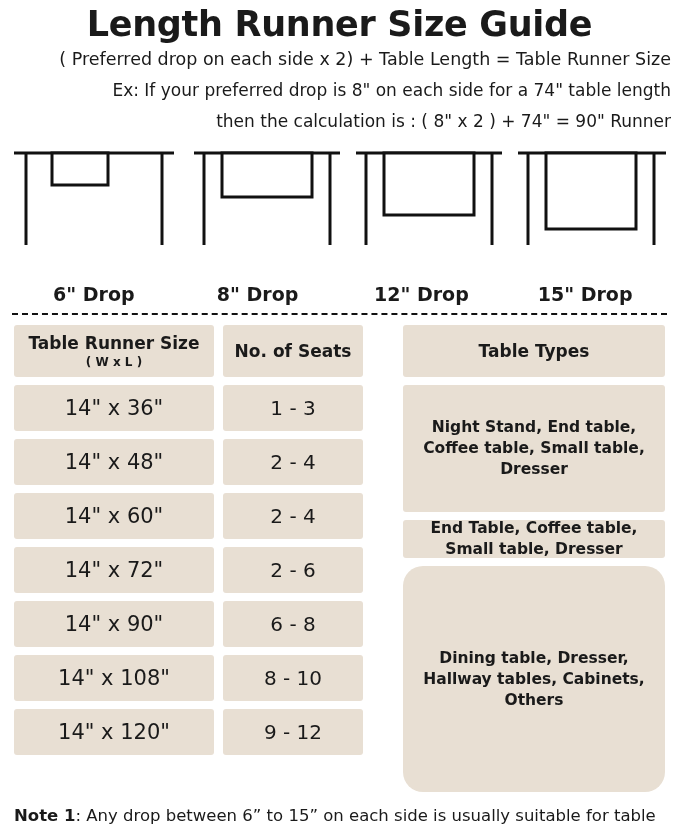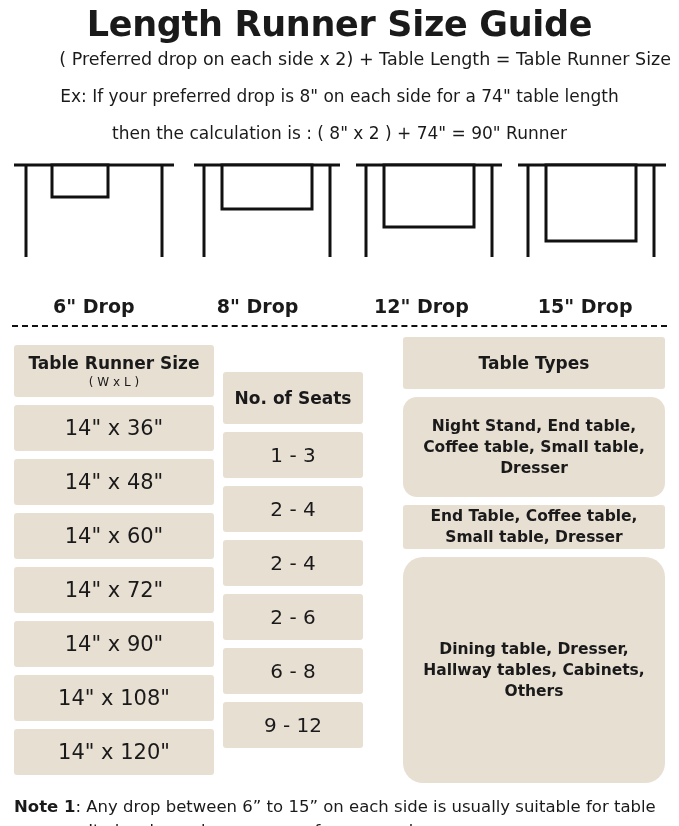--- a/index.html
+++ b/index.html
@@ -29,23 +29,23 @@
     margin: 4px 0 2px 0;
     line-height: 1.15;
   }
   .subtitle {
     text-align: right;
     font-size: 17.5px;
     margin: 4px 0 0 0;
     line-height: 1.35;
   }
   .example {
-    text-align: center;
+    text-align: right;
     font-size: 17px;
-    margin: 12px 0 0 0;
+    margin: 6px 0 0 0;
     line-height: 1.45;
   }
 
   
   .diagram {
     position: relative;
     height: 140px;
     margin-top: 8px;
   }
   .diagram svg { display: block; }
@@ -64,21 +64,20 @@
   .dashed-rule {
     border-top: 2.5px dashed #111;
     margin: 8px 4px 10px 4px;
   }
 
   
   .table-wrap {
     display: flex;
     gap: 9px;
     padding: 0 6px;
-    align-items: center;
   }
   .col-a { width: 200px; }
   .col-b { width: 140px; }
   .col-c { flex: 1; margin-left: 31px; }
 
   .cell {
     background: #e8dfd3;
     border-radius: 3px;
     display: flex;
     align-items: center;
@@ -89,38 +88,38 @@
     padding: 4px 8px;
   }
   .head {
     height: 52px;
     flex-direction: column;
     font-size: 17px;
     font-weight: bold;
   }
   .head .sub {
     font-size: 12px;
-    font-weight: normal;
+    font-weight: bold;
     margin-top: 2px;
   }
   .size-cell {
     height: 46px;
     font-size: 21px;
   }
   .seat-cell {
     height: 46px;
     font-size: 20px;
   }
   .type-cell {
     font-size: 15.5px;
     font-weight: bold;
     line-height: 1.35;
   }
-  .t1 { height: 100px; border-radius: 14px; }
-  .t2 { height: 44px; }
+  .t1 { height: 127px; }
+  .t2 { height: 38px; }
   .t3 { height: 226px; border-radius: 20px; }
 
   
   .notes {
     padding: 4px 6px 0 6px;
     font-size: 16.5px;
     line-height: 1.42;
   }
   .notes p { margin: 0 0 2px 0; }
   .notes .lbl { font-weight: bold; margin-top: 32px; }
@@ -189,20 +188,21 @@
 
     <div class="col-b">
       <div class="cell head">
         <span>No. of Seats</span>
       </div>
       <div class="cell seat-cell">1 - 3</div>
       <div class="cell seat-cell">2 - 4</div>
       <div class="cell seat-cell">2 - 4</div>
       <div class="cell seat-cell">2 - 6</div>
       <div class="cell seat-cell">6 - 8</div>
+      <div class="cell seat-cell">8 - 10</div>
       <div class="cell seat-cell">9 - 12</div>
     </div>
 
     <div class="col-c">
       <div class="cell head">
         <span>Table Types</span>
       </div>
       <div class="cell type-cell t1">Night Stand, End table, Coffee table, Small table, Dresser</div>
       <div class="cell type-cell t2">End Table, Coffee table, Small table, Dresser</div>
       <div class="cell type-cell t3">Dining table, Dresser, Hallway tables, Cabinets, Others</div>

